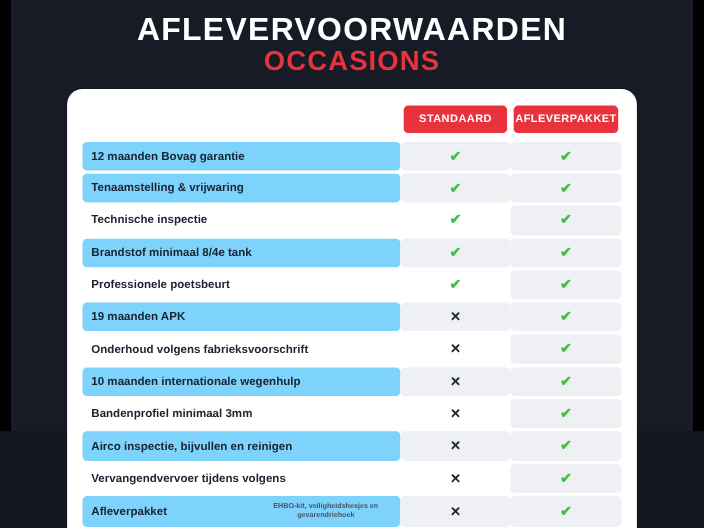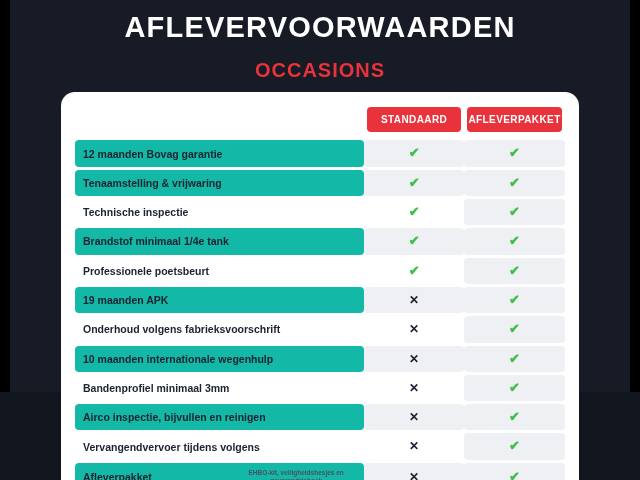--- a/index.html
+++ b/index.html
@@ -27,24 +27,24 @@
 
   .header { margin-top: 12px; text-align: center; line-height: 1.05; }
   .title-main {
     color: #ffffff;
     font-size: 29px;
     font-weight: bold;
     letter-spacing: 1.2px;
   }
   .title-sub {
     color: #e8323c;
-    font-size: 20px;
+    font-size: 25px;
     font-weight: bold;
     letter-spacing: 1.0px;
-    margin-top: 18px;
+    margin-top: 1px;
   }
 
   .card {
     margin-top: 11px;
     width: 518px;
     background: #ffffff;
     border-radius: 14px;
     padding: 12px 14px 14px 14px;
   }
   table { border-collapse: separate; border-spacing: 0 3px; width: 100%; }
@@ -66,21 +66,21 @@
   th { padding: 0 3px 5px 3px; vertical-align: bottom; }
 
   td.feature {
     font-size: 10.5px;
     font-weight: bold;
     color: #1b2230;
     padding: 6px 8px;
     border-radius: 4px;
     white-space: nowrap;
   }
-  td.feature.shaded { background: #14b8a6; }
+  td.feature.shaded { background: #7dd3fc; }
   td.feature.plain { background: #ffffff; }
 
   td.cell {
     text-align: center;
     font-size: 13px;
     padding: 6px 0;
     border-radius: 4px;
     line-height: 1.1;
   }
   td.cell.shaded { background: #eef0f3; }
@@ -139,21 +139,21 @@
           <td class="feature shaded">Tenaamstelling &amp; vrijwaring</td>
           <td class="cell shaded"><span class="mark-yes">✔</span></td>
           <td class="cell shaded"><span class="mark-yes">✔</span></td>
         </tr>
         <tr>
           <td class="feature plain">Technische inspectie</td>
           <td class="cell plain"><span class="mark-yes">✔</span></td>
           <td class="cell shaded"><span class="mark-yes">✔</span></td>
         </tr>
         <tr>
-          <td class="feature shaded">Brandstof minimaal 1/4e tank</td>
+          <td class="feature shaded">Brandstof minimaal 8/4e tank</td>
           <td class="cell shaded"><span class="mark-yes">✔</span></td>
           <td class="cell shaded"><span class="mark-yes">✔</span></td>
         </tr>
         <tr>
           <td class="feature plain">Professionele poetsbeurt</td>
           <td class="cell plain"><span class="mark-yes">✔</span></td>
           <td class="cell shaded"><span class="mark-yes">✔</span></td>
         </tr>
         <tr>
           <td class="feature shaded">19 maanden APK</td>

